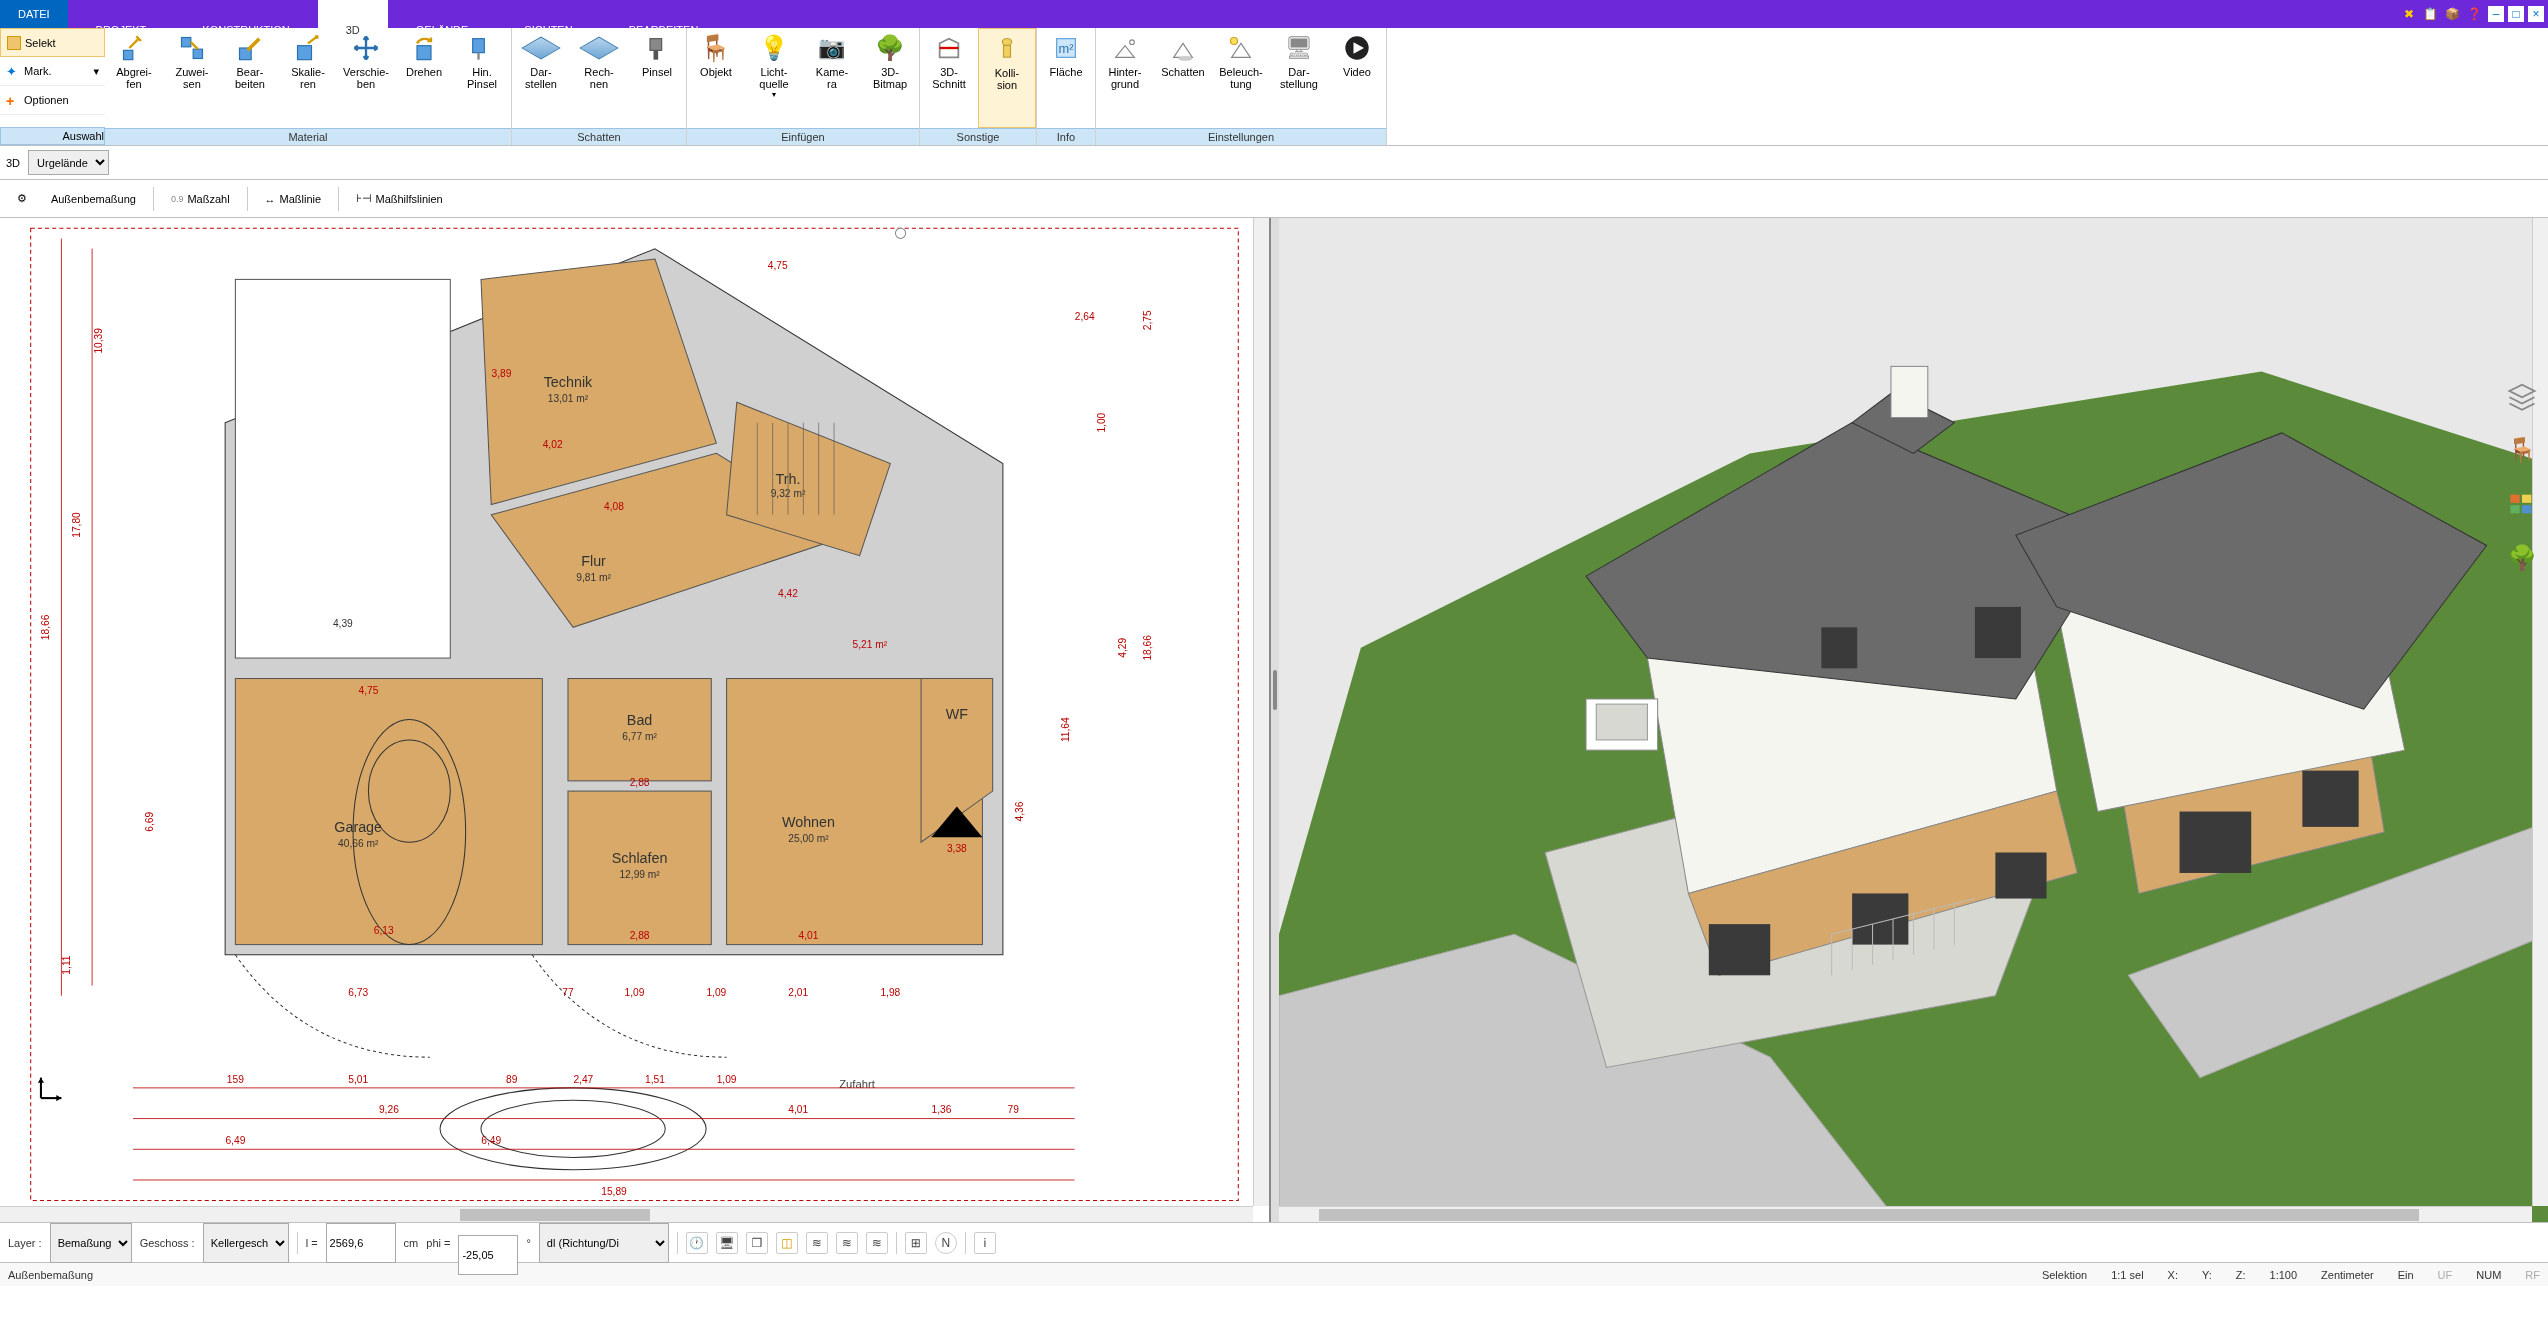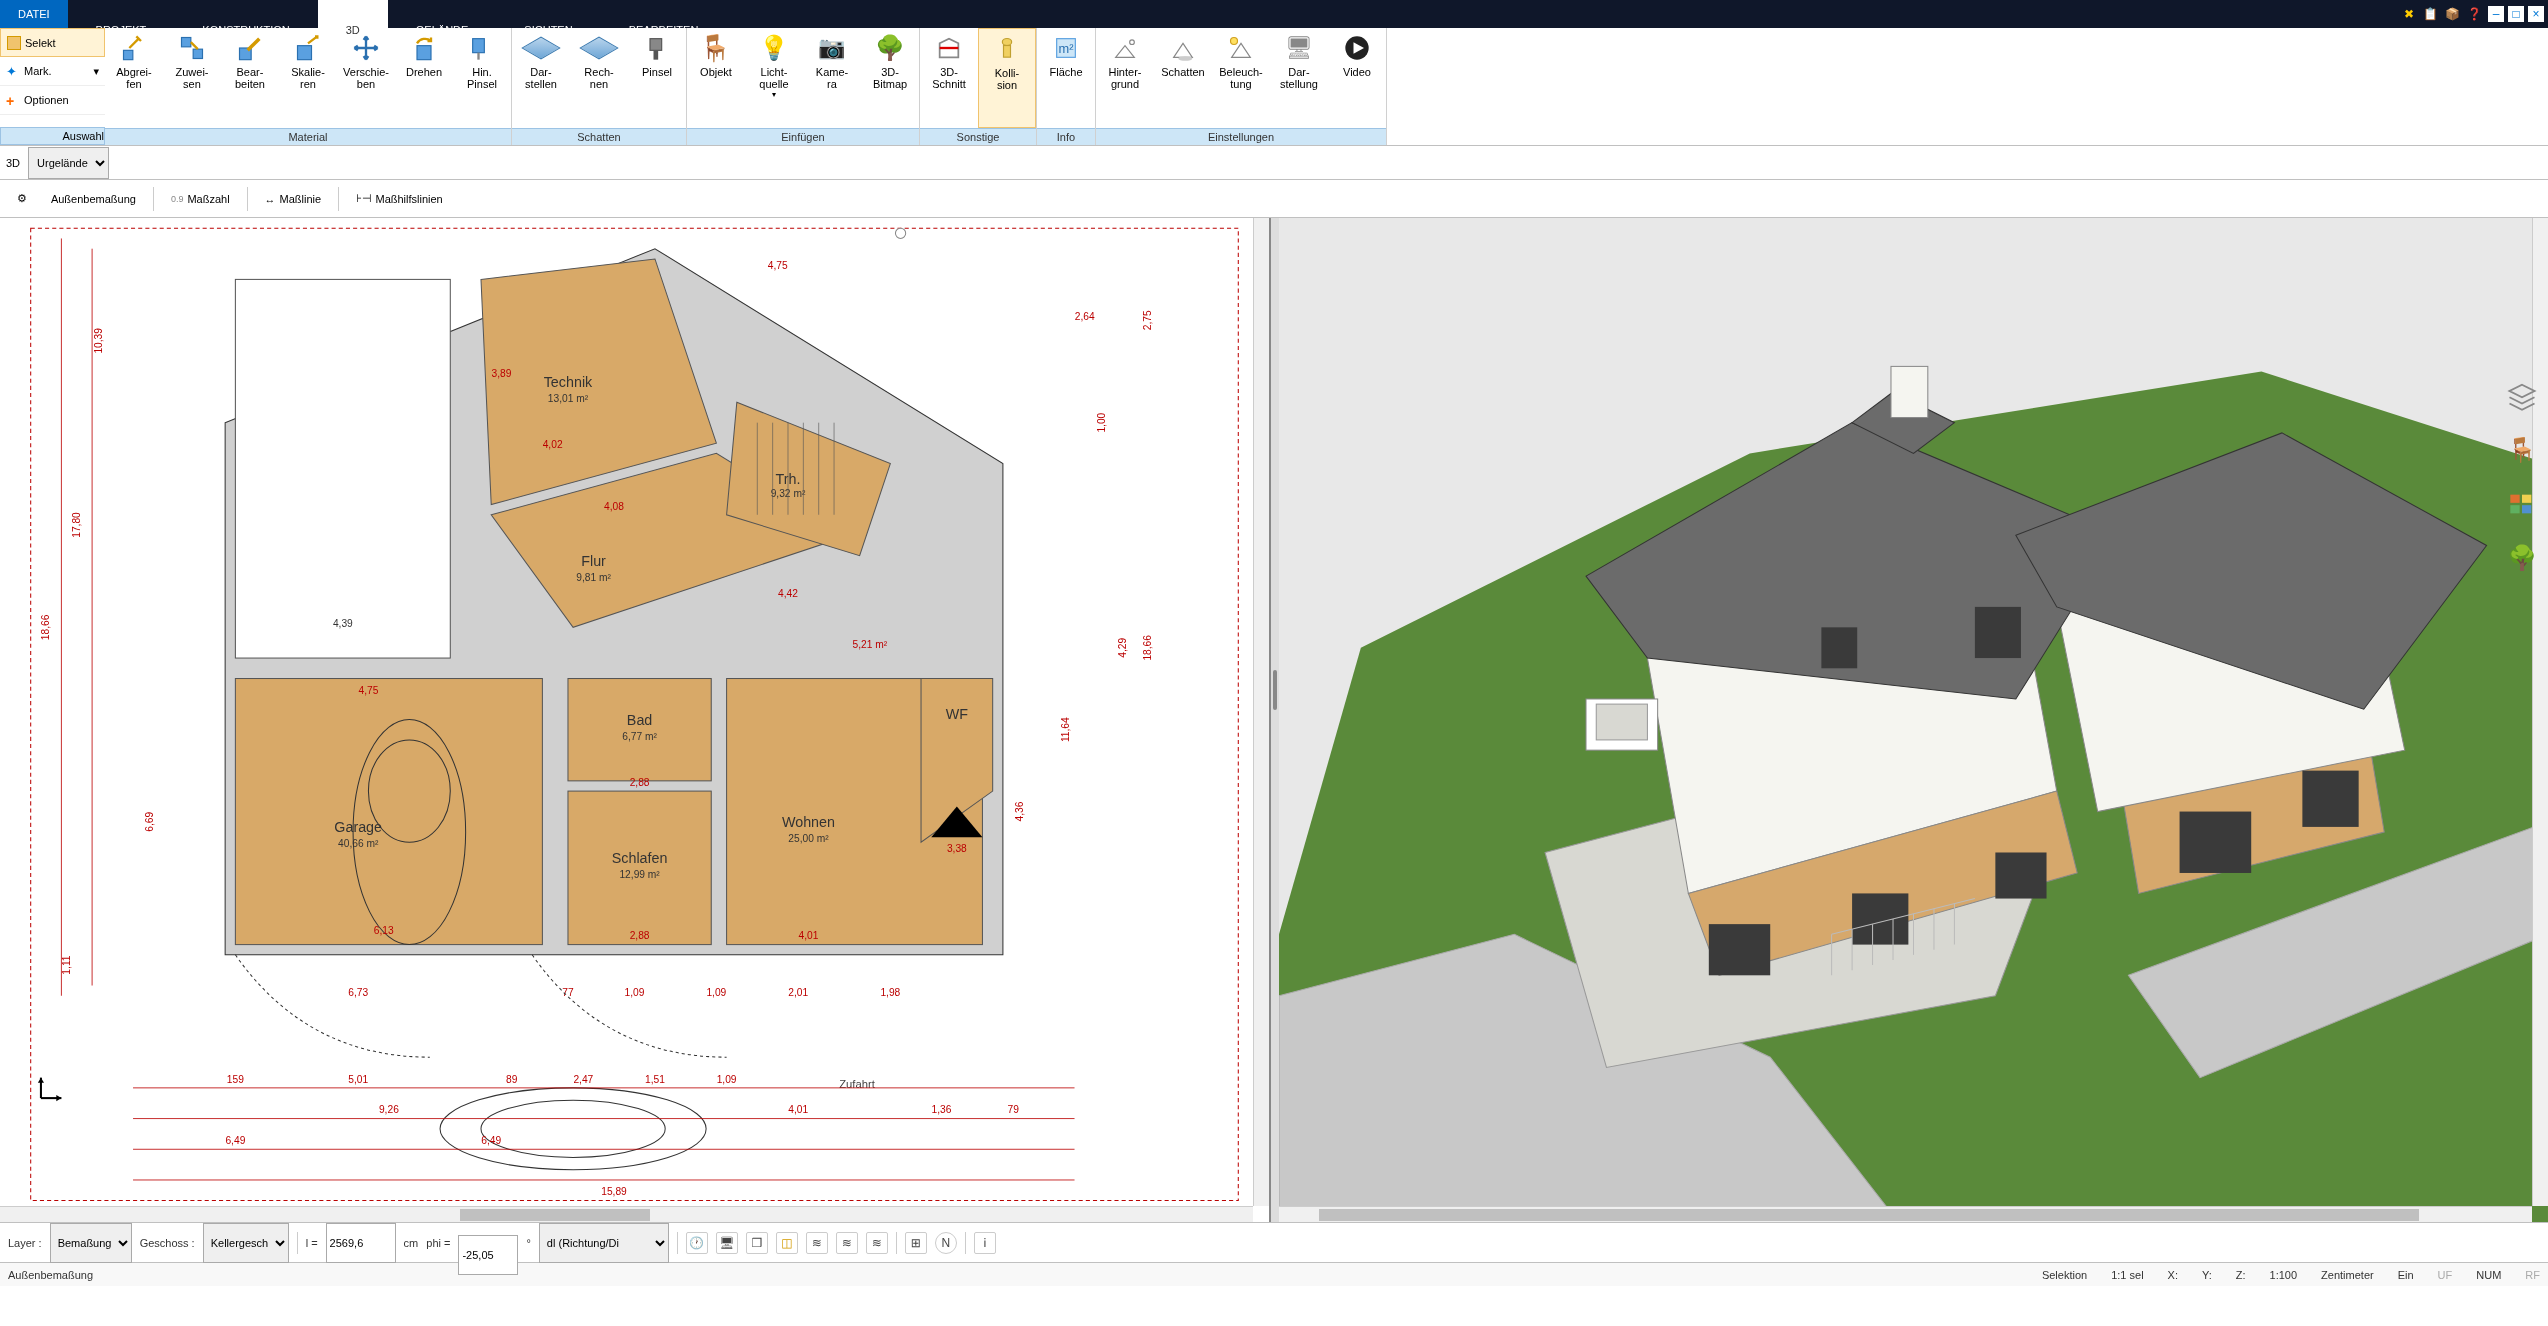--- a/index.html
+++ b/index.html
@@ -1,17 +1,17 @@
 <!DOCTYPE html>
 <html><head>
 <meta charset="utf-8">
 <style>
 *{box-sizing:border-box;margin:0;padding:0;font-family:"Segoe UI",Tahoma,sans-serif;font-size:11px;}
 body{background:#fff;overflow:hidden;width:2548px;height:1326px;}
-.menubar{background:#0f172a;display:flex;align-items:stretch;height:28px;color:#fff;}
+.menubar{background:#6d28d9;display:flex;align-items:stretch;height:28px;color:#fff;}
 .menubar .mitem{padding:16px 28px;line-height:28px;cursor:pointer;}
 .menubar .mitem.datei{background:#0067c0;padding:0 18px;}
 .menubar .mitem.active{background:#fff;color:#333;}
 .menubar .spacer{flex:1;}
 .menubar .wicons{display:flex;align-items:center;padding-right:4px;gap:4px;}
 .menubar .wicons span{width:18px;height:18px;display:flex;align-items:center;justify-content:center;cursor:pointer;font-size:12px;}
 .menubar .wicons .box{background:#fff;color:#0078d7;width:16px;height:16px;}
 .ribbon{display:flex;height:118px;border-bottom:1px solid #c0c0c0;background:#fff;}
 .ribbon-left{width:105px;display:flex;flex-direction:column;}
 .ribbon-left .opt{display:flex;align-items:center;gap:4px;padding:4px 6px;height:29px;border-bottom:1px solid #eee;cursor:pointer;}
@@ -22,21 +22,21 @@
 .ribbon-left .opt .ico.plus{color:#ff6a00;font-size:14px;font-weight:bold;}
 .ribbon-left .lbl{background:#cde6f7;border:1px solid #9cc3e4;text-align:right;padding:2px 0;margin-top:auto;}
 .rgroup{display:flex;flex-direction:column;border-right:1px solid #d0d0d0;}
 .rgroup .tools{display:flex;flex:1;}
 .rgroup .glabel{background:#cde6f7;border-top:1px solid #9cc3e4;text-align:center;padding:2px 0;color:#333;}
 .tool{display:flex;flex-direction:column;align-items:center;justify-content:flex-start;padding:4px 6px 2px;cursor:pointer;min-width:58px;text-align:center;}
 .tool .ticon{width:32px;height:32px;margin-bottom:2px;display:flex;align-items:center;justify-content:center;font-size:20px;}
 .tool .tlbl{line-height:12px;white-space:pre-line;}
 .tool.active{background:#fff3d6;border:1px solid #f0c36d;}
 .subbar{height:34px;border-bottom:1px solid #c0c0c0;display:flex;align-items:center;padding:0 6px;gap:8px;}
-.subbar select{height:32px;border:1px solid #aaa;padding:0 4px;}
+.subbar select{height:25px;border:1px solid #aaa;padding:0 4px;}
 .toolbar2{height:38px;border-bottom:1px solid #c0c0c0;display:flex;align-items:center;padding:0 6px;gap:2px;}
 .toolbar2 .tbtn{padding:4px 10px;border:1px solid transparent;cursor:pointer;display:flex;align-items:center;gap:4px;}
 .toolbar2 .sep{width:1px;height:24px;background:#ccc;margin:0 4px;}
 .workspace{display:flex;height:1004px;position:relative;}
 .pane2d{flex:1;position:relative;border-right:2px solid #888;background:#fff;overflow:hidden;}
 .pane3d{flex:1;position:relative;background:#e8e8e8;overflow:hidden;}
 .divider{width:8px;background:#ddd;cursor:col-resize;position:relative;}
 .divider::before{content:"";position:absolute;left:2px;top:45%;width:4px;height:40px;background:#888;border-radius:2px;}
 .hscroll{height:16px;background:#f0f0f0;border-top:1px solid #ccc;position:absolute;bottom:0;left:0;right:16px;display:flex;}
 .hscroll .thumb{background:#c0c0c0;height:12px;margin:2px 0;}

